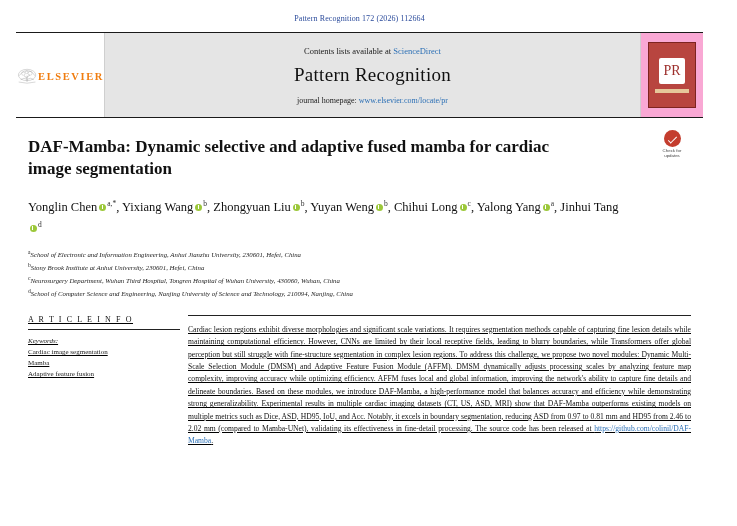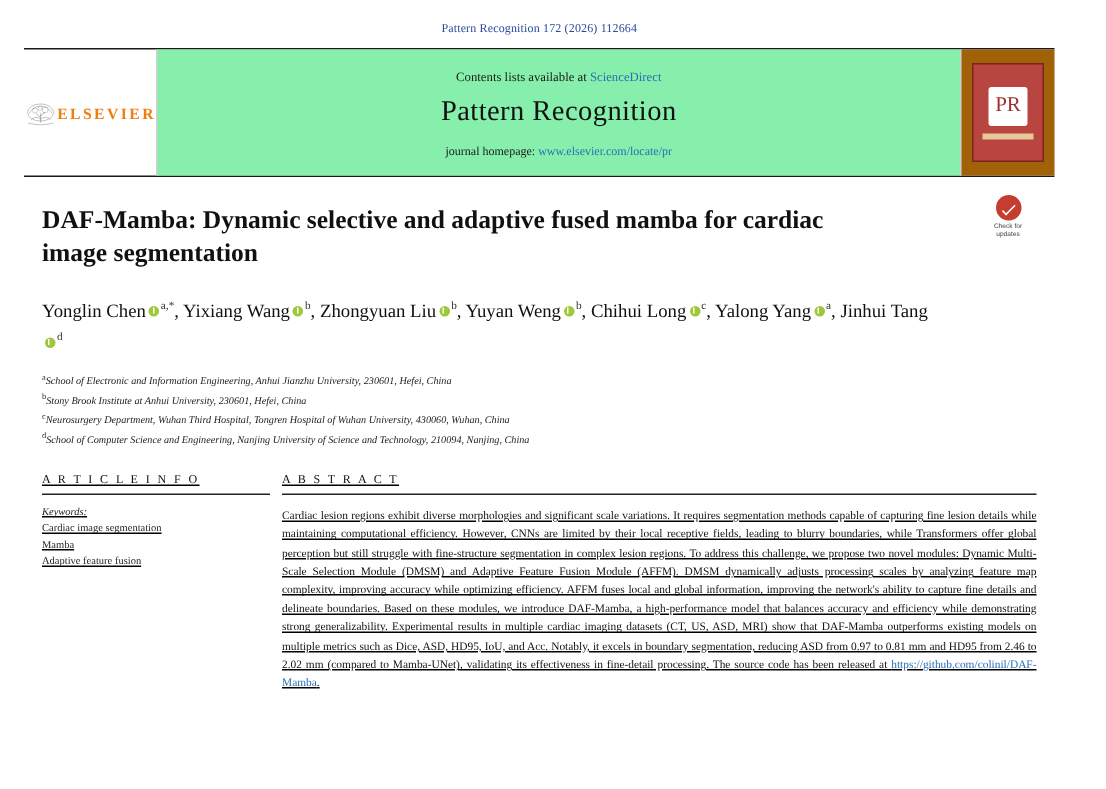--- a/index.html
+++ b/index.html
@@ -62,21 +62,21 @@
   .elsevier-word {
     font-family: "Liberation Serif", serif;
     font-size: 10.5px;
     letter-spacing: 1.6px;
     color: #f07d10;
     font-weight: bold;
     margin-top: 1px;
   }
   .masthead-center {
     flex: 1 1 auto;
-    background: #86efac;
+    background: #e5e5e5;
     display: flex;
     flex-direction: column;
     align-items: center;
     justify-content: center;
     border-left: 0.8px solid #cfcfcf;
     border-right: 0.8px solid #cfcfcf;
     padding: 2px 8px;
     box-sizing: border-box;
   }
   .contents-line {
@@ -99,21 +99,21 @@
     font-size: 8px;
     color: #1a1a1a;
   }
   .homepage-line a {
     color: #2b6fb5;
     text-decoration: none;
   }
   .cover-box {
     width: 62px;
     flex: 0 0 62px;
-    background: #a16207;
+    background: #f9a8d4;
     display: flex;
     align-items: center;
     justify-content: center;
     position: relative;
   }
   .cover-inner {
     width: 46px;
     height: 64px;
     background: #b8453f;
     border: 1px solid #7d2320;
@@ -359,19 +359,18 @@
     <div class="col-info">
       <div class="sec-heading">A R T I C L E  I N F O</div>
       <div class="rule"></div>
       <div class="keywords-label">Keywords:</div>
       <div class="keyword-item">Cardiac image segmentation</div>
       <div class="keyword-item">Mamba</div>
       <div class="keyword-item">Adaptive feature fusion</div>
     </div>
 
     <div class="col-abstract">
-      <div class="sec-heading">A B S T R A C T</div>
       <div class="rule"></div>
       <p class="abstract-text"><span>Cardiac lesion regions exhibit diverse morphologies and significant scale variations. It requires segmentation methods capable of capturing fine lesion details while maintaining computational efficiency. However, CNNs are limited by their local receptive fields, leading to blurry boundaries, while Transformers offer global perception but still struggle with fine-structure segmentation in complex lesion regions. To address this challenge, we propose two novel modules: Dynamic Multi-Scale Selection Module (DMSM) and Adaptive Feature Fusion Module (AFFM). DMSM dynamically adjusts processing scales by analyzing feature map complexity, improving accuracy while optimizing efficiency. AFFM fuses local and global information, improving the network's ability to capture fine details and delineate boundaries. Based on these modules, we introduce DAF-Mamba, a high-performance model that balances accuracy and efficiency while demonstrating strong generalizability. Experimental results in multiple cardiac imaging datasets (CT, US, ASD, MRI) show that DAF-Mamba outperforms existing models on multiple metrics such as Dice, ASD, HD95, IoU, and Acc. Notably, it excels in boundary segmentation, reducing ASD from 0.97 to 0.81 mm and HD95 from 2.46 to 2.02 mm (compared to Mamba-UNet), validating its effectiveness in fine-detail processing. The source code has been released at </span><a href="#">https://github.com/colinil/DAF-Mamba</a><span>.</span></p>
     </div>
   </div>
 
 </div>
 
 </body></html>

